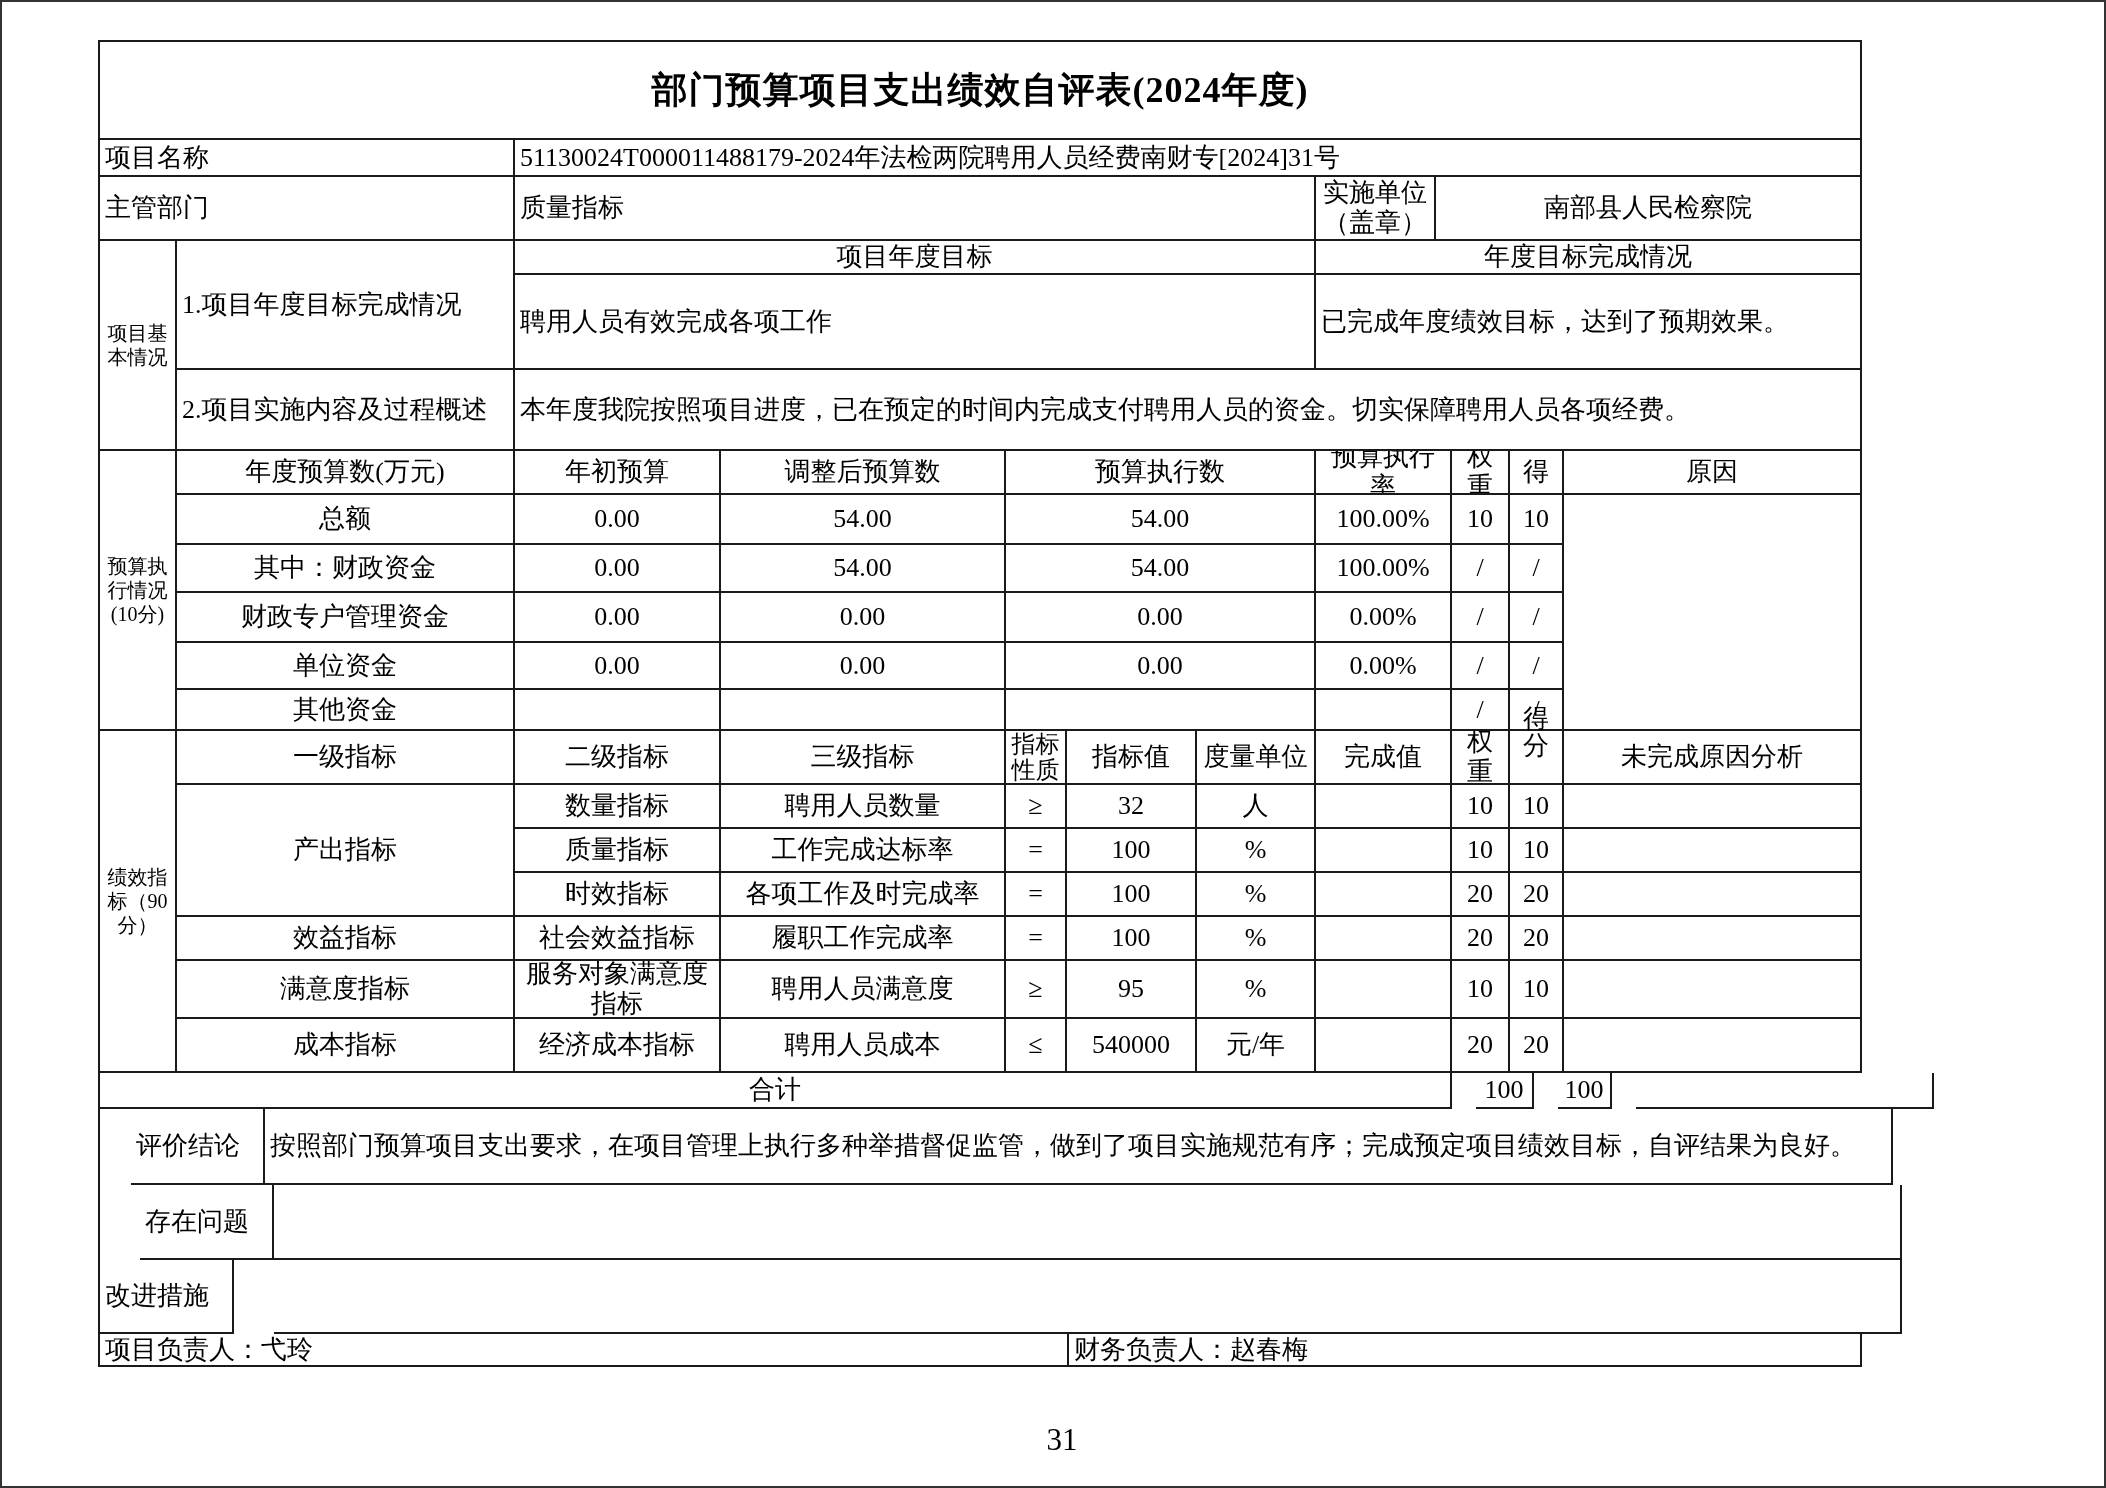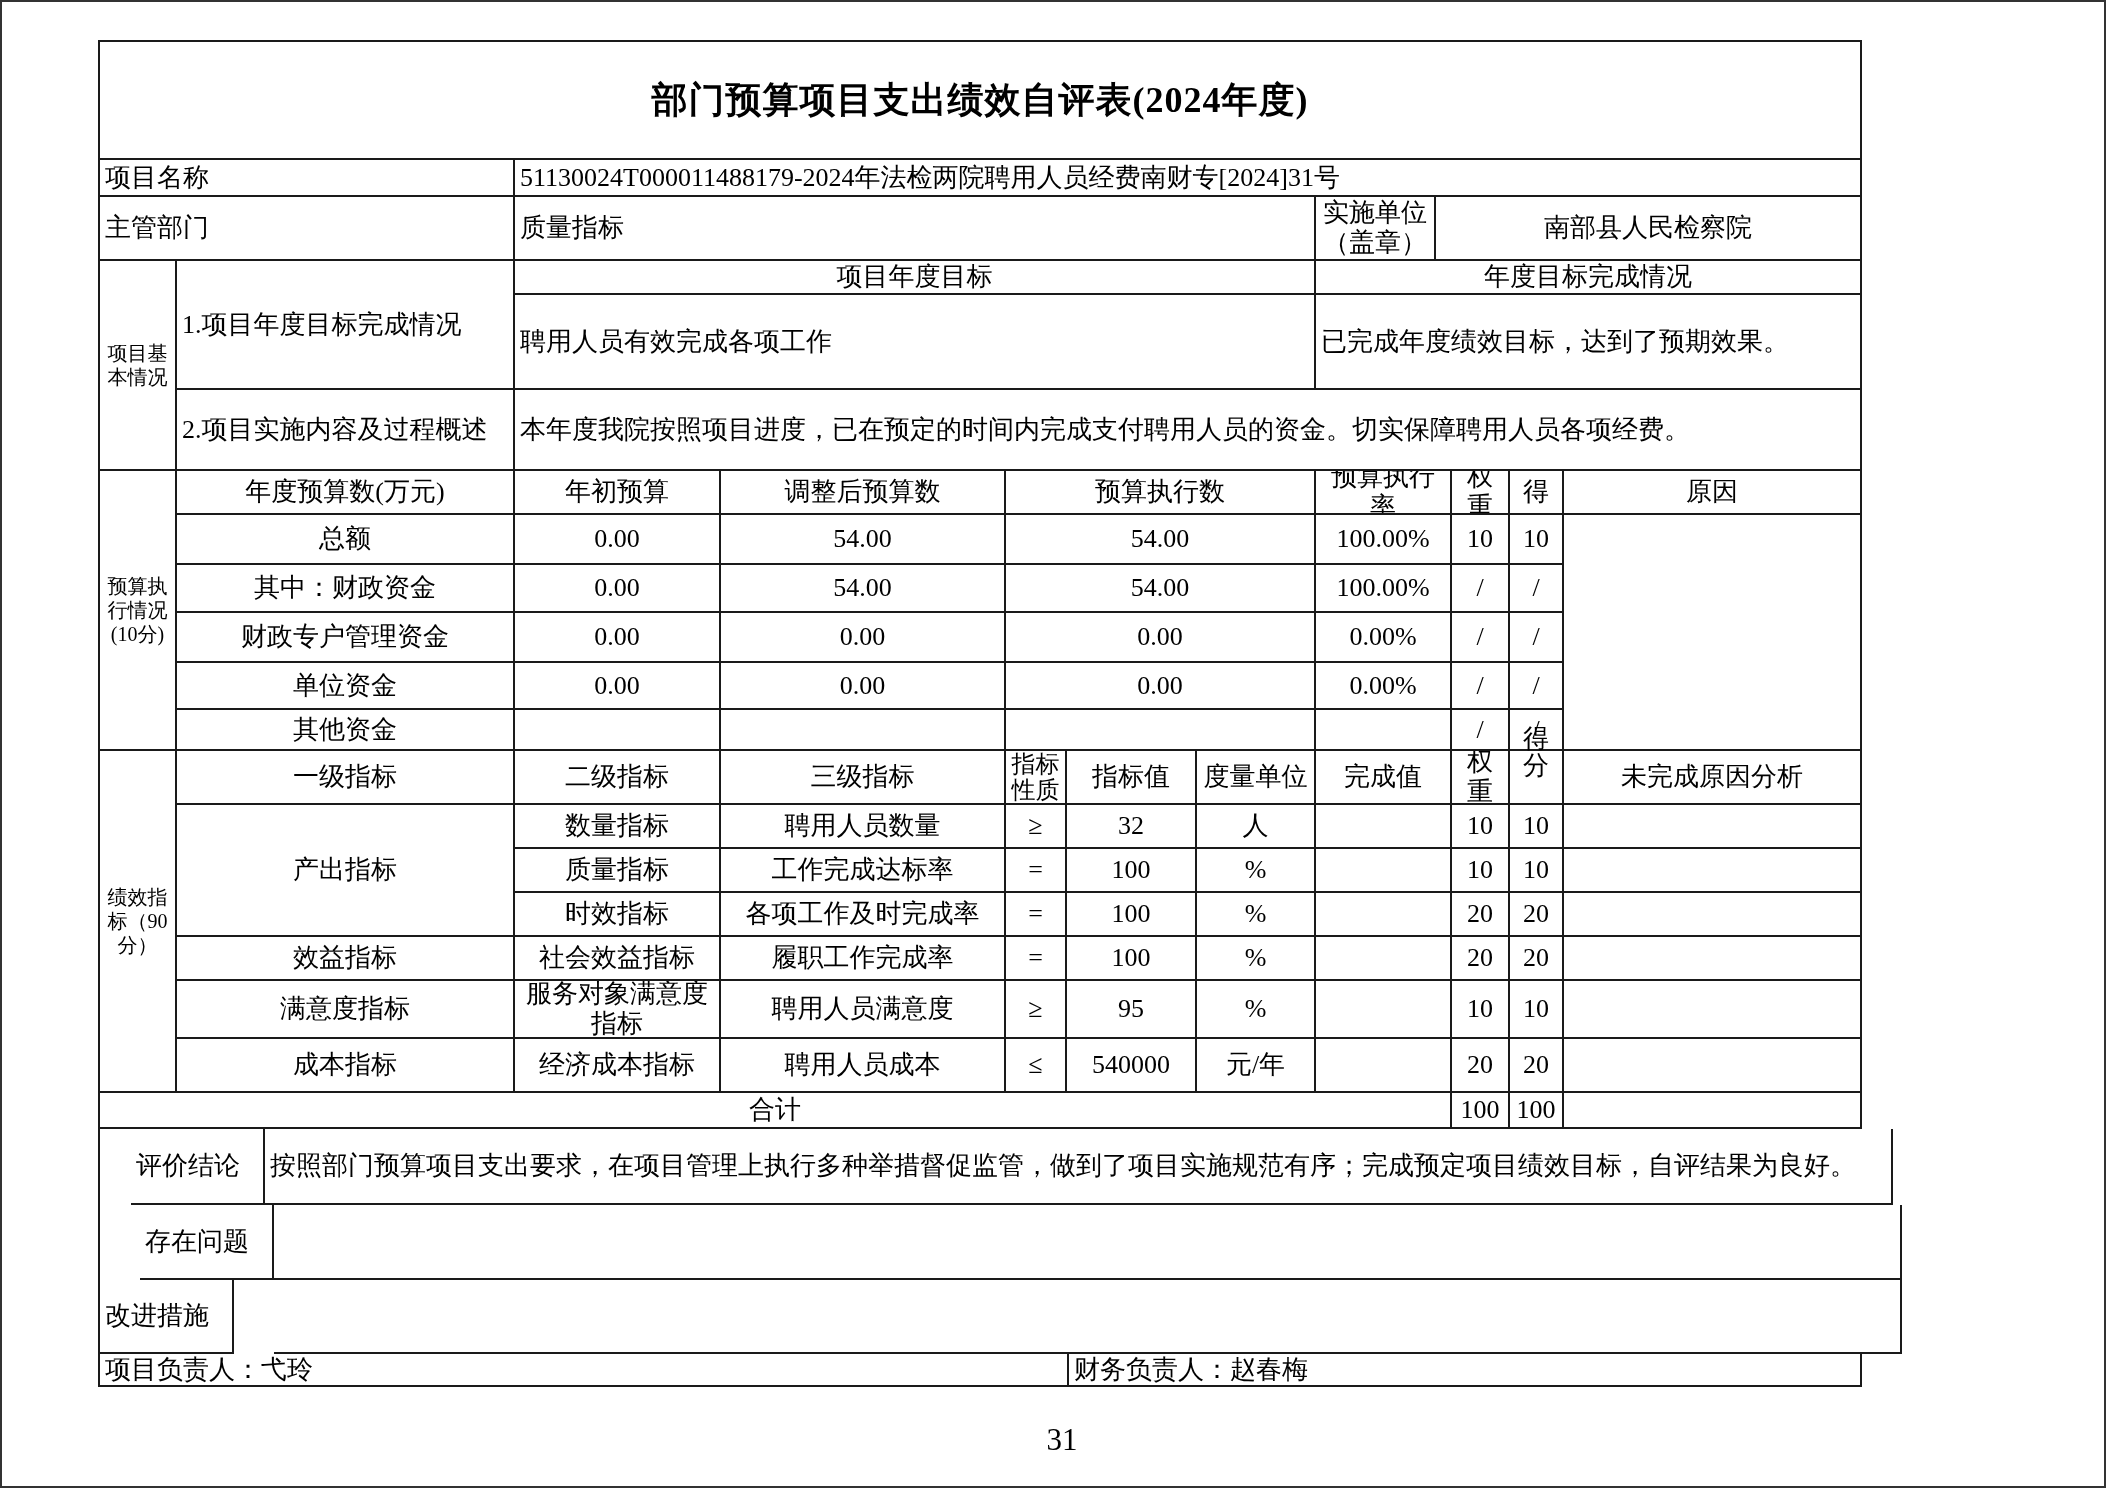--- a/index.html
+++ b/index.html
@@ -7,32 +7,32 @@
         font-family:"Liberation Serif","DejaVu Serif",serif;color:#000;}
   .tbl{position:absolute;left:96px;top:38px;width:1762px;border-left:2px solid #1a1a1a;border-top:2px solid #1a1a1a;box-sizing:content-box;}
   .g{display:grid;}
   .c{display:flex;align-items:center;justify-content:center;text-align:center;
      border-right:2px solid #1a1a1a;border-bottom:2px solid #1a1a1a;box-sizing:border-box;
      padding:2px 5px;font-size:26px;line-height:30px;overflow:hidden;}
   .l{justify-content:flex-start;text-align:left;}
   .sm{font-size:20px;line-height:24px;}
   .smh{font-size:24px;line-height:26px;}
   .ov{overflow:visible;position:relative;}
-  .title-cell{height:118px;font-size:36px;font-weight:bold;letter-spacing:1px;}
+  .title-cell{height:98px;font-size:36px;font-weight:bold;letter-spacing:1px;}
   .score-float{position:absolute;top:-26px;left:0;right:0;margin:0 auto;width:30px;
                text-align:center;font-size:26px;line-height:27px;word-break:break-all;z-index:5;}
   
   .s2{grid-template-columns:415px 1347px;grid-template-rows:37px;}
   .s3{grid-template-columns:415px 801px 120px 426px;grid-template-rows:64px;}
   .s4{grid-template-columns:77px 338px 801px 546px;grid-template-rows:34px 95px 81px;}
   .s5{grid-template-columns:77px 338px 206px 285px 310px 136px 58px 54px 298px;
       grid-template-rows:44px 50px 48px 50px 47px 41px;}
   .s6{grid-template-columns:77px 338px 206px 285px 61px 130px 119px 136px 58px 54px 298px;
       grid-template-rows:54px 44px 44px 44px 44px 58px 54px;}
-  .s7{grid-template-columns:1352px 58px 54px 298px;grid-template-rows:36px;}
+  .s7{grid-template-columns:1352px 58px 54px 298px;grid-template-rows:36px;gap:24px;}
   .s8{grid-template-columns:134px 1628px;grid-template-rows:76px;padding-left:31px;}
   .s9{grid-template-columns:134px 1628px;grid-template-rows:75px;padding-left:40px;}
   .s10{grid-template-columns:134px 1628px;grid-template-rows:74px;gap:40px;}
   .s11{grid-template-columns:969px 793px;grid-template-rows:33px;}
   .pageno{position:absolute;left:1020px;top:1420px;width:80px;text-align:center;font-size:31px;}
 </style>
 </head>
 <body>
 
 <div class="page">

